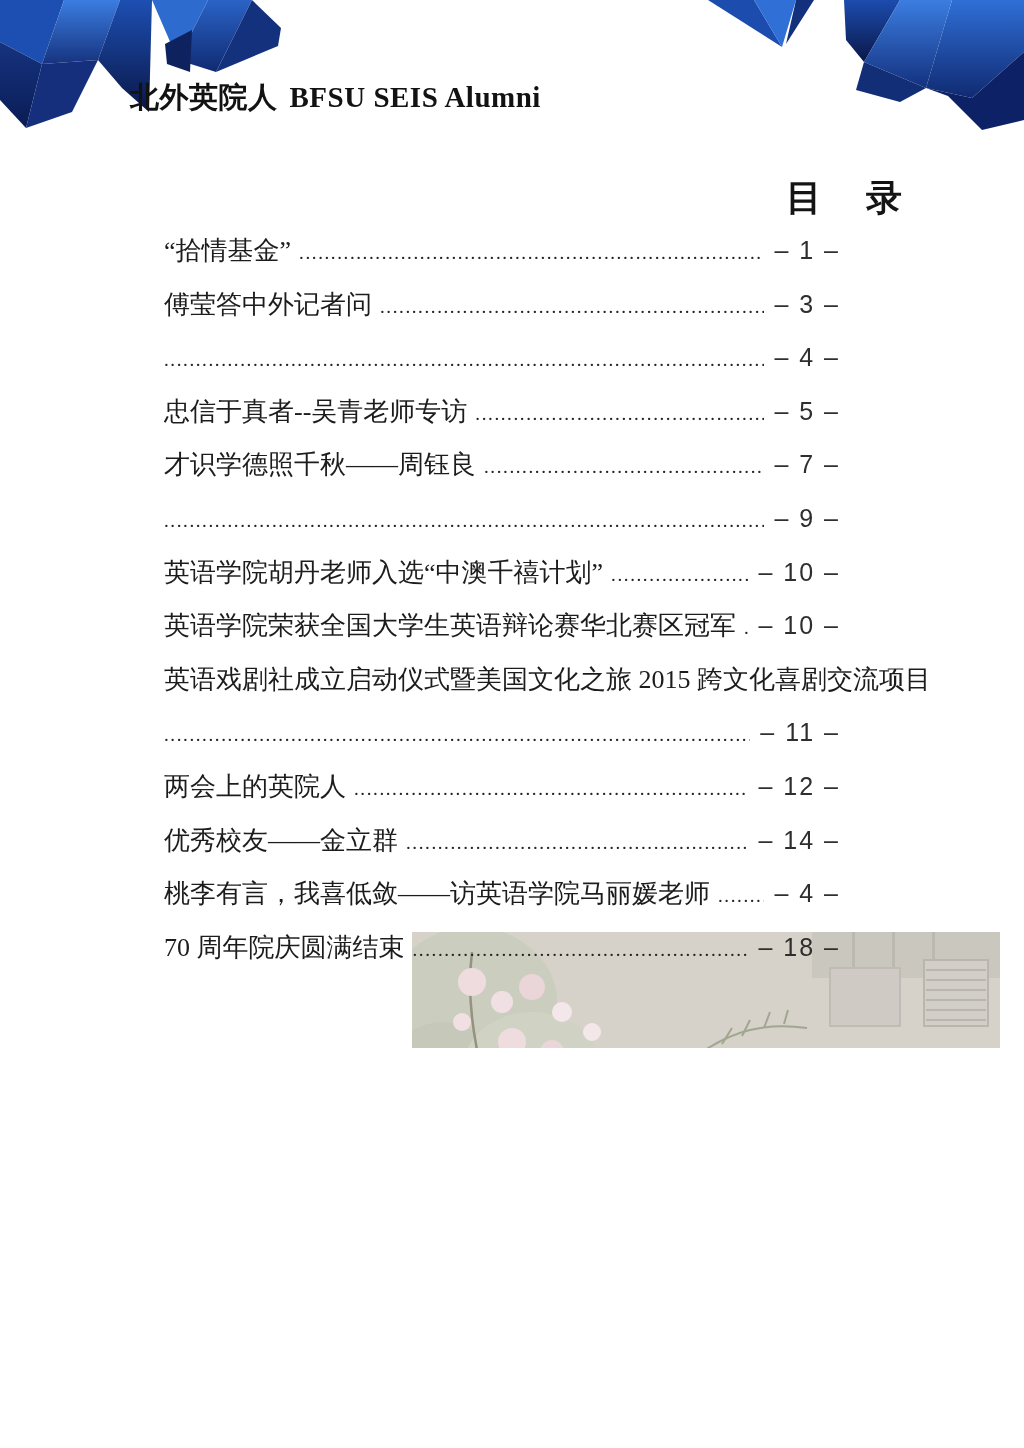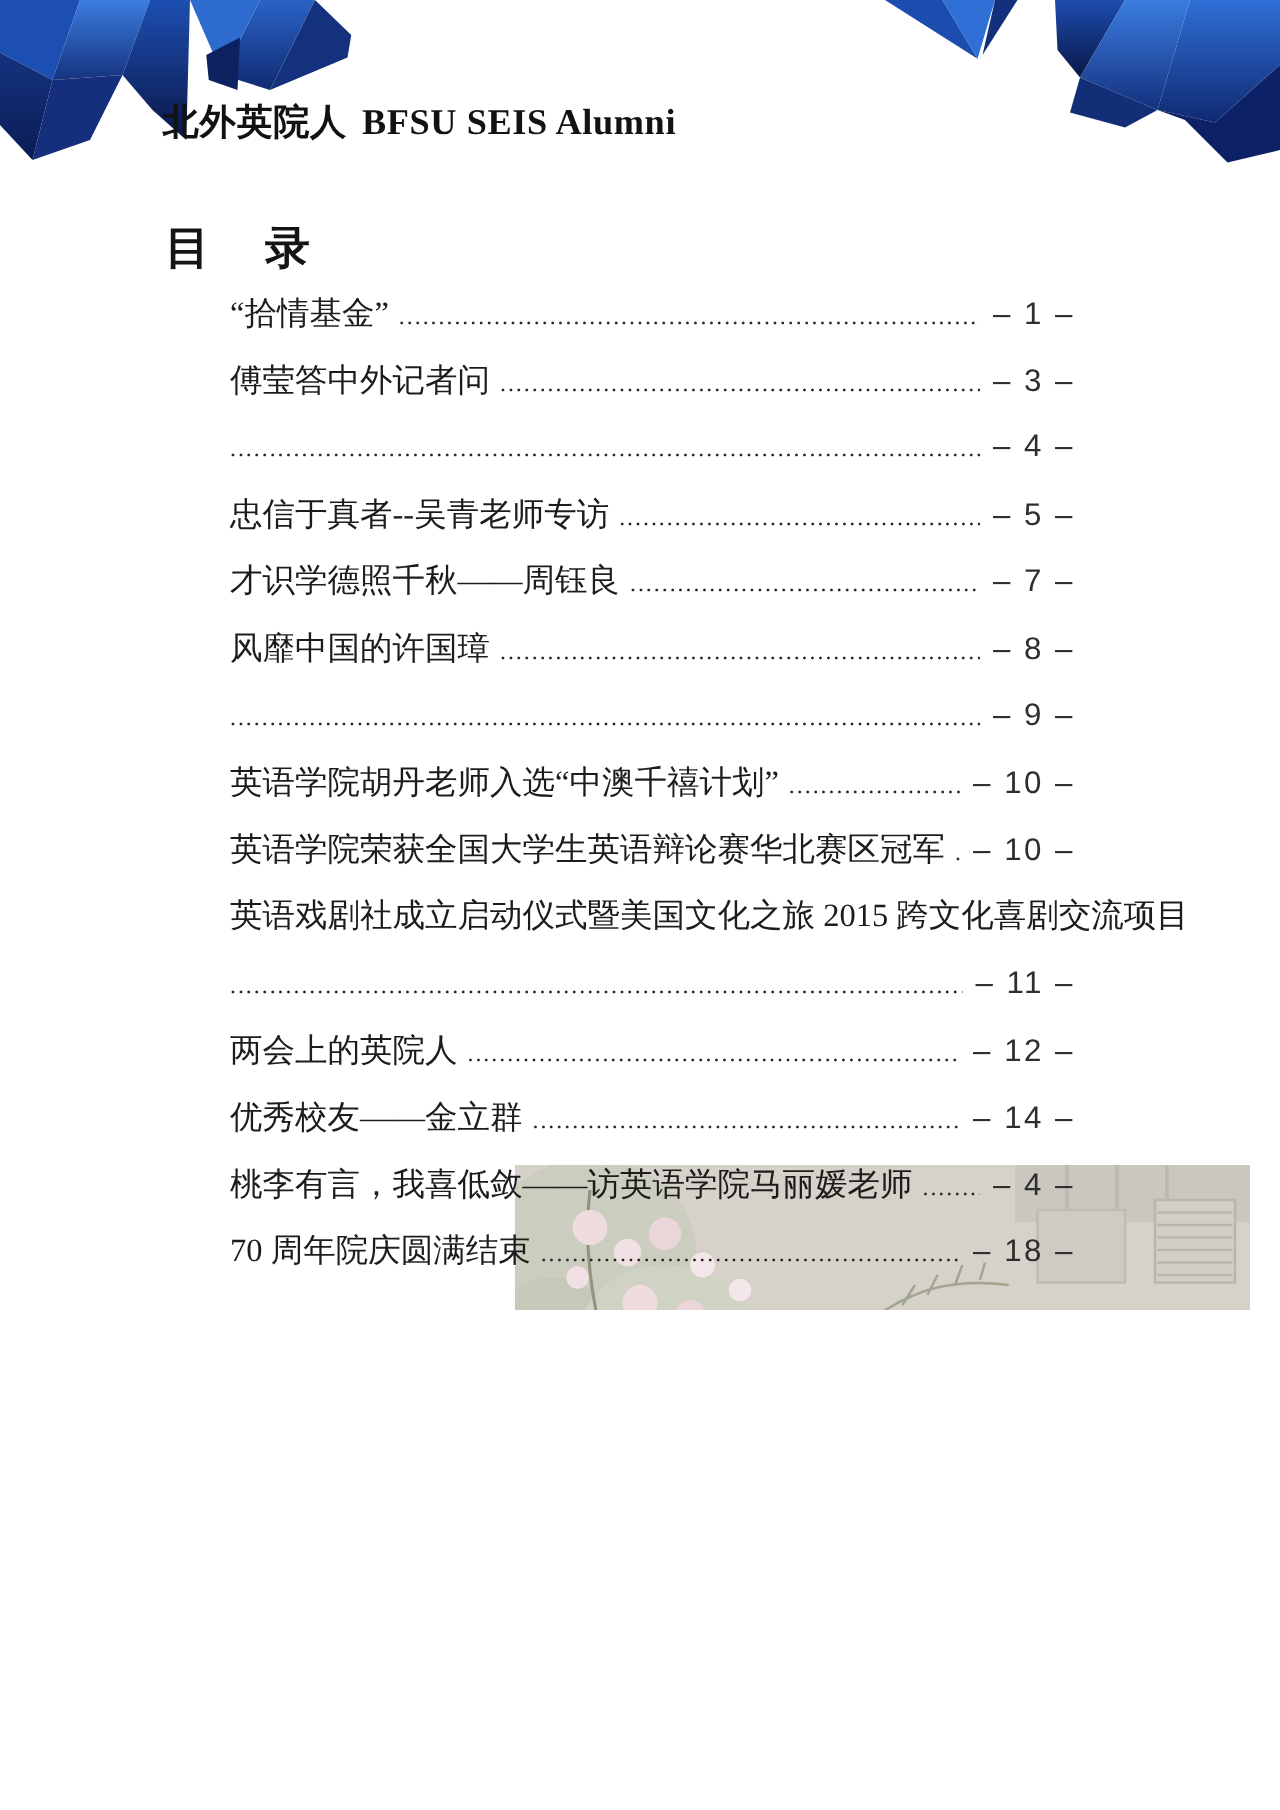--- a/index.html
+++ b/index.html
@@ -14,28 +14,28 @@
 
   .masthead {
     position:absolute; left:130px; top:78px; z-index:3;
     font-size:29px; font-weight:bold; color:#121212; white-space:nowrap;
     letter-spacing:0.5px;
   }
   .masthead .en { margin-left:12px; }
 
   .toc-heading {
     position:absolute; left:132px; top:174px; width:770px; z-index:3;
-    text-align:left; font-size:36px; font-weight:bold; color:#141414;
+    text-align:right; font-size:36px; font-weight:bold; color:#141414;
   }
   .toc-heading .ch + .ch { margin-left:44px; }
 
   .photo { position:absolute; left:412px; top:932px; z-index:1; opacity:.93; }
 
   .toc-list {
-    position:absolute; left:184px; top:224px; width:676px; z-index:2;
+    position:absolute; left:164px; top:224px; width:676px; z-index:2;
     color:#1c1c1c;
   }
   .toc-row {
     display:flex; align-items:baseline;
     height:53.6px; line-height:53.6px; font-size:26px;
   }
   .toc-title { white-space:nowrap; padding-right:8px; }
   .toc-row--plain { white-space:nowrap; }
   .toc-row--plain .toc-title { padding-right:0; }
   .dots {
@@ -224,25 +224,20 @@
         <span class="toc-title">忠信于真者--吴青老师专访</span>
         <span class="dots"></span>
         <span class="toc-page">– 5 –</span>
       </div>
       <div class="toc-row">
         <span class="toc-title">才识学德照千秋——周钰良</span>
         <span class="dots"></span>
         <span class="toc-page">– 7 –</span>
       </div>
       <div class="toc-row">
-        <span class="toc-title">风靡中国的许国璋</span>
-        <span class="dots"></span>
-        <span class="toc-page">– 8 –</span>
-      </div>
-      <div class="toc-row">
         <span class="dots"></span>
         <span class="toc-page">– 9 –</span>
       </div>
       <div class="toc-row">
         <span class="toc-title">英语学院胡丹老师入选“中澳千禧计划”</span>
         <span class="dots"></span>
         <span class="toc-page">– 10 –</span>
       </div>
       <div class="toc-row">
         <span class="toc-title">英语学院荣获全国大学生英语辩论赛华北赛区冠军</span>

